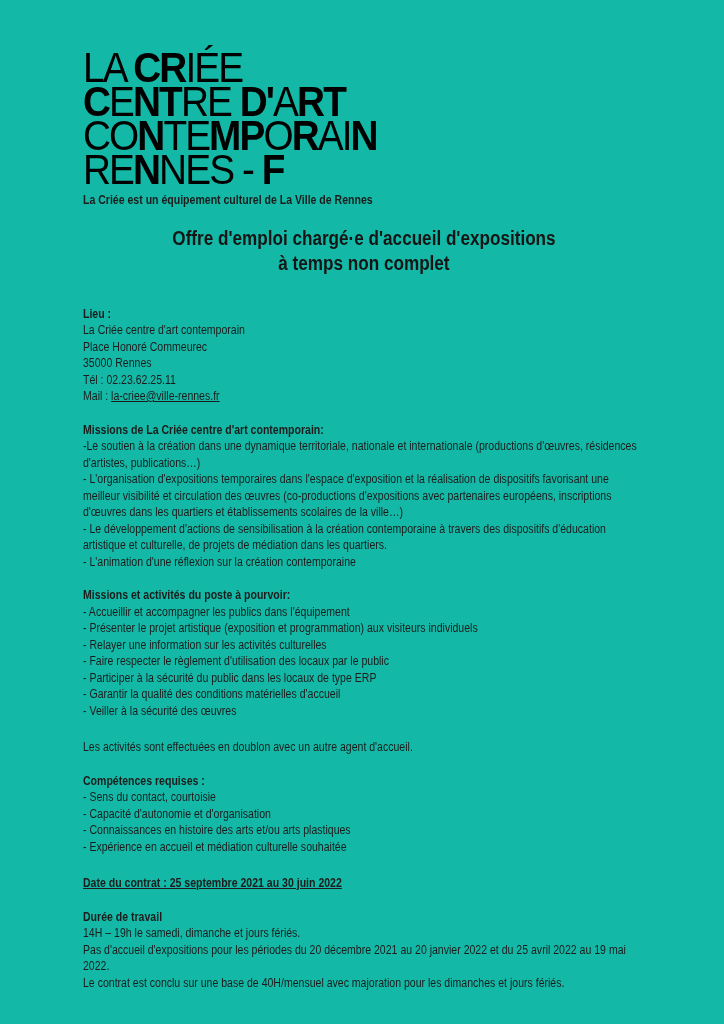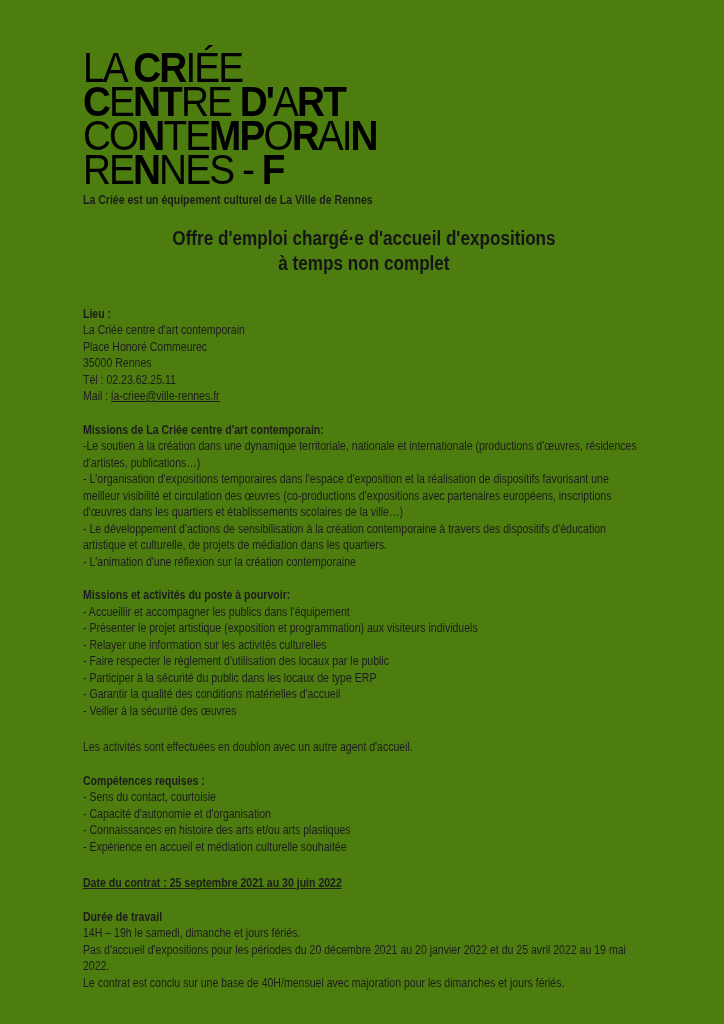--- a/index.html
+++ b/index.html
@@ -6,21 +6,21 @@
   html, body {
     margin: 0;
     padding: 0;
     background: #ffffff;
   }
   .page {
     position: relative;
     width: 724px;
     height: 1024px;
     box-sizing: border-box;
-    background: #4d7c0f;
+    background: #14b8a6;
     padding: 50px 0 0 83px;
     overflow: hidden;
     font-family: "Liberation Sans", sans-serif;
     color: #1c1c1c;
   }
   
   .logo {
     font-family: "Liberation Sans", sans-serif;
     font-size: 40px;
     line-height: 32px;

